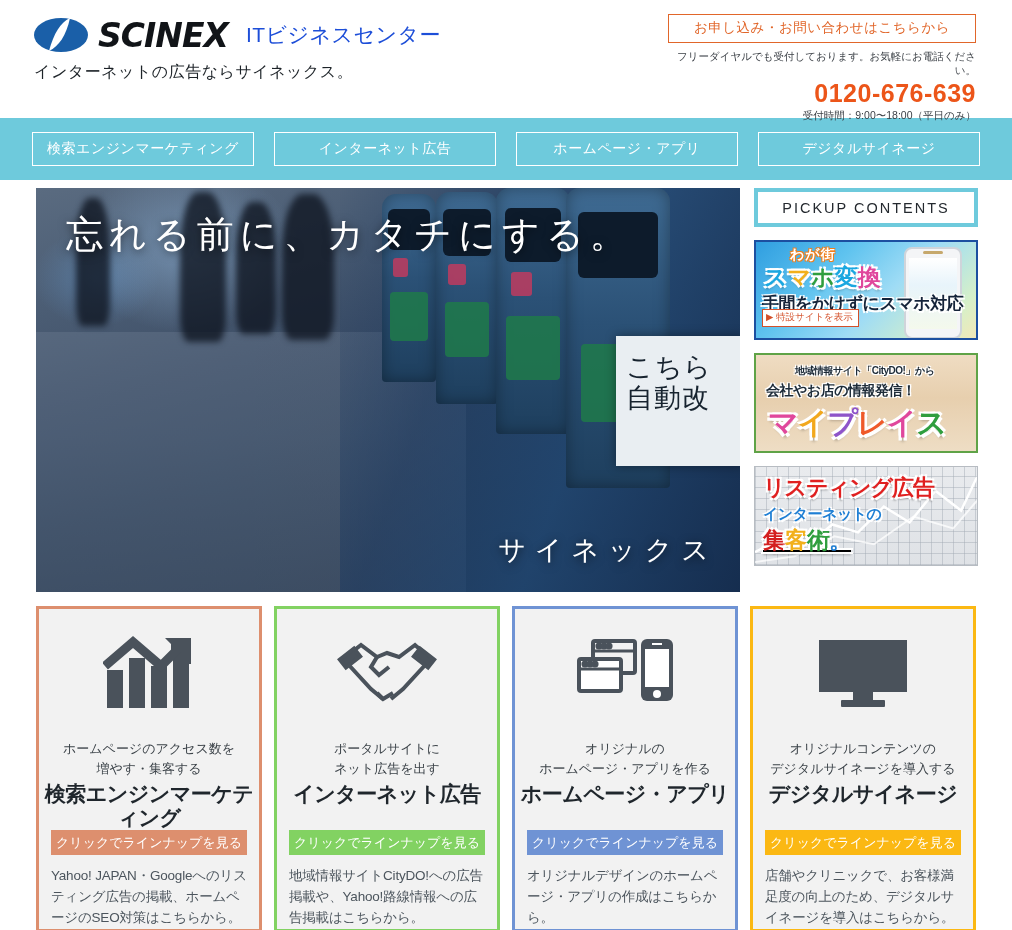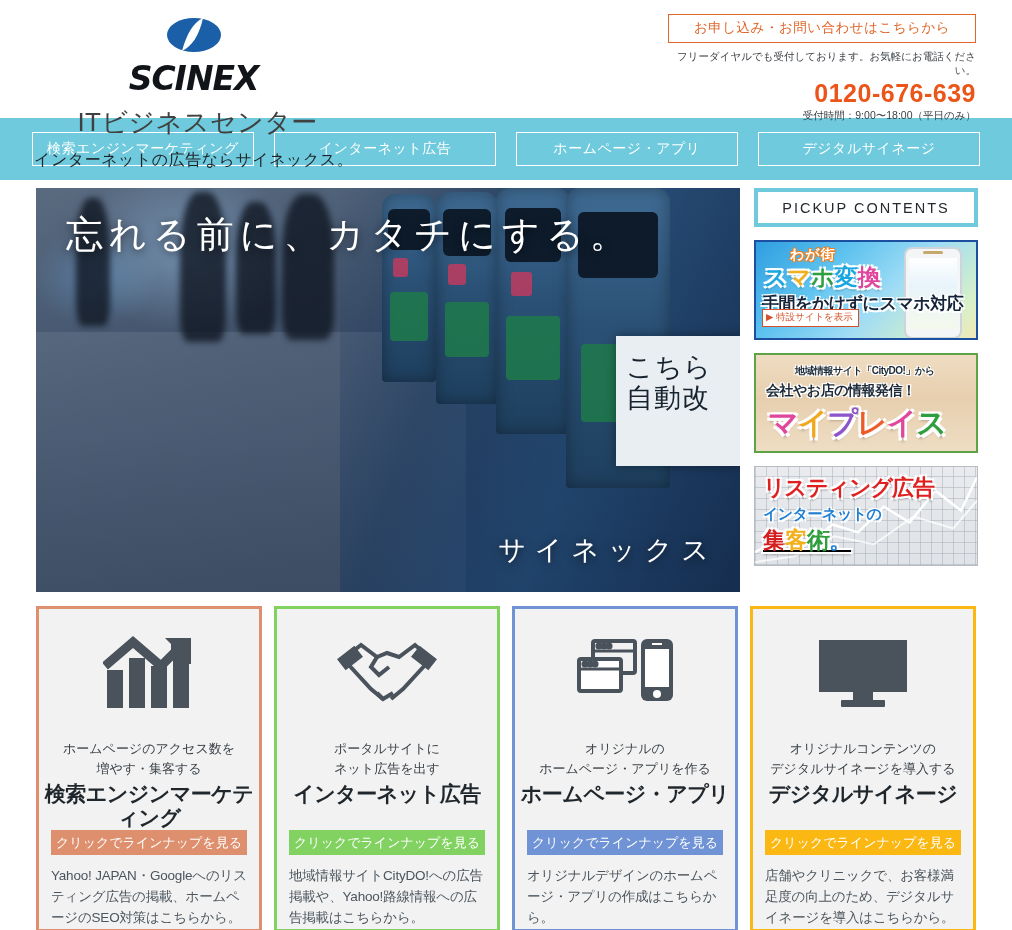--- a/index.html
+++ b/index.html
@@ -21,21 +21,20 @@
   }
   .brand-block {
     position: absolute;
     left: 34px;
     top: 18px;
   }
   .brand-row {
     display: flex;
     align-items: center;
     gap: 10px;
-    flex-direction: column;
   }
   .logo-mark {
     width: 54px;
     height: 34px;
     position: relative;
   }
   .logo-mark .ellipse {
     position: absolute;
     inset: 0;
     background: #1a5fa8;
@@ -51,22 +50,22 @@
   .brand-name {
     font-family: "DejaVu Sans", sans-serif;
     font-size: 33px;
     font-weight: bold;
     font-style: italic;
     letter-spacing: -1px;
     color: #111418;
     line-height: 1;
   }
   .brand-sub {
-    font-size: 26px;
-    color: #404040;
+    font-size: 21px;
+    color: #1d4ed8;
     margin-left: 8px;
     letter-spacing: 0.5px;
   }
   .brand-tag {
     margin-top: 10px;
     font-size: 16px;
     color: #1d2328;
     letter-spacing: 0.5px;
   }
 

